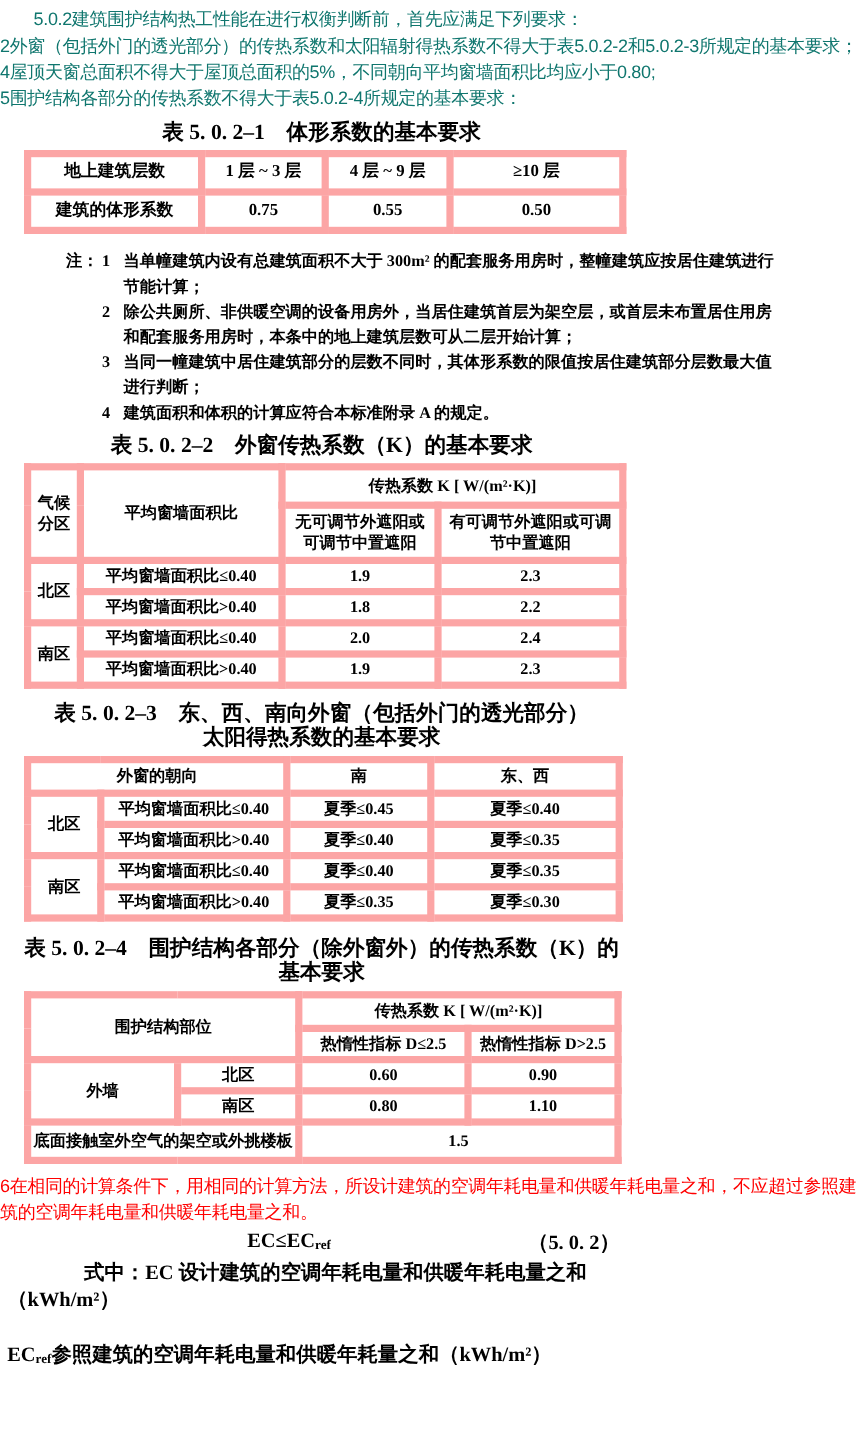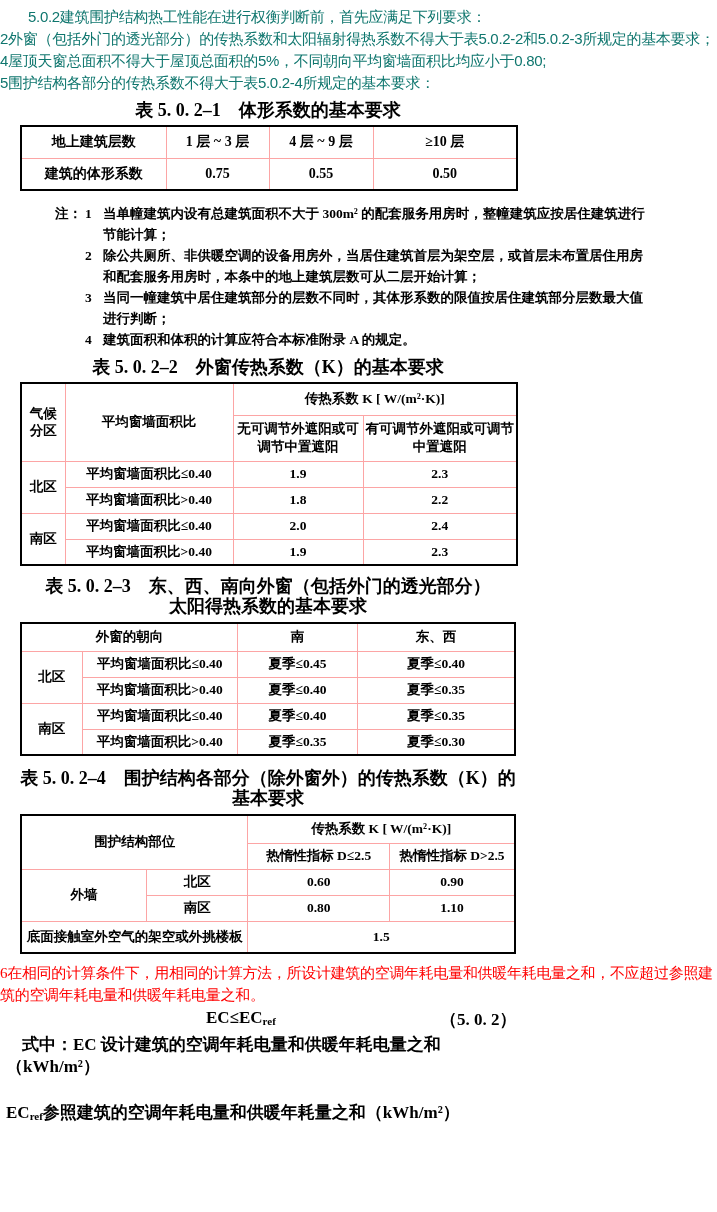--- a/index.html
+++ b/index.html
@@ -22,43 +22,43 @@
   .tbl-zone { margin-left:20px; width:496px; }
   .tbl-title {
     text-align:center; font-weight:bold; font-size:18px; line-height:20px;
     font-family:"Liberation Serif","DejaVu Serif",serif;
   }
   table {
     border-collapse:collapse; border:2px solid #000;
     width:496px; table-layout:fixed;
   }
   td {
-    border:1px solid #fca5a5; text-align:center; vertical-align:middle;
+    border:6px solid #fca5a5; text-align:center; vertical-align:middle;
     font-weight:bold; font-size:13.5px; line-height:1.3; padding:1px 2px;
   }
   
   .notes {
     margin:12px 0 0 55px; width:600px;
     font-size:13.5px; line-height:21px; font-weight:bold;
   }
   .note-item { display:flex; }
   .note-prefix { width:30px; flex:0 0 30px; }
   .note-num { width:18px; flex:0 0 18px; }
   .note-text { flex:1; }
   
   .section6 {
     margin-top:8px; width:717px;
-    font-family:Liberation Serif, serif;
+    font-family:Liberation Sans, sans-serif;
     color:#ff0000; font-size:15px; line-height:22px; letter-spacing:-0.3px;
   }
   .formula-line { position:relative; height:24px; margin-top:2px;
     font-weight:bold; font-size:17px; }
   .f-main { position:absolute; left:206px; top:0; }
   .f-num  { position:absolute; left:440px; top:0; }
-  .where-line { margin-left:22px; margin-top:2px; font-weight:bold; font-size:17px; line-height:22px; }
+  .where-line { margin-left:70px; margin-top:2px; font-weight:bold; font-size:17px; line-height:22px; }
   .unit-line  { margin-left:6px; font-weight:bold; font-size:17px; line-height:22px; }
   .ref-line   { margin-left:6px; margin-top:24px; font-weight:bold; font-size:17px; line-height:22px; }
   sub { font-size:11px; vertical-align:baseline; position:relative; bottom:-0.2em; font-weight:bold; }
   
   .mt-title1 { margin-top:6px; }  .mt-table1 { margin-top:5px; }
   .mt-title2 { margin-top:7px; }  .mt-table2 { margin-top:5px; }
   .mt-title3 { margin-top:10px; } .mt-table3 { margin-top:6px; }
   .mt-title4 { margin-top:12px; } .mt-table4 { margin-top:6px; }
   .t1 td { height:32px; font-size:14px; }
   .t2 .hr1 td { height:32px; }

